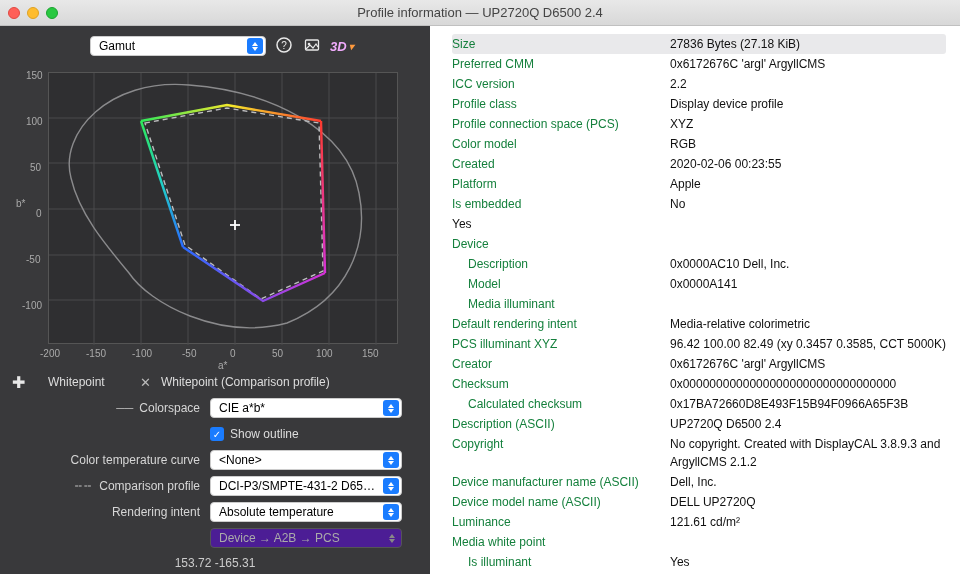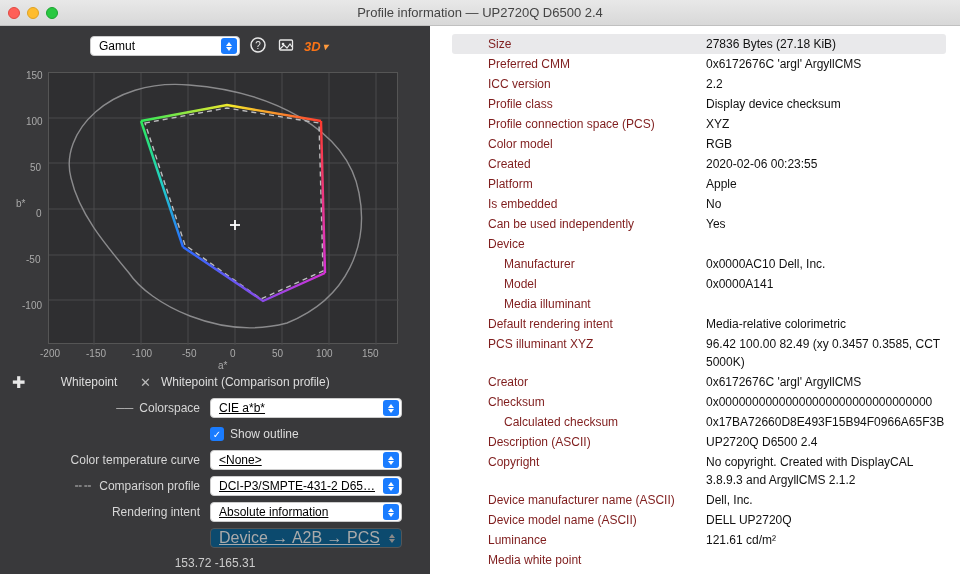--- a/index.html
+++ b/index.html
@@ -13,41 +13,41 @@
   .title { position:absolute; left:0; right:0; text-align:center; font-size:13px; color:#444; }
   .main { display:flex; height: calc(574px - 26px); }
   .left { width: 430px; background:#39393b; color:#ddd; padding:10px 12px 4px 12px; display:flex; flex-direction:column; }
   .right { flex:1; background:#ffffff; overflow-y:auto; position:relative; }
   .right-inner { padding: 8px 14px 8px 22px;}
   .leftrow { display:flex; align-items:center; gap:8px; margin-bottom:8px; }
   .mac-select { background:#fff; border:1px solid #ccc; border-radius:4px; font-size:12px; color:#000; height:20px; display:flex; align-items:center; padding:0 2px 0 8px; position:relative; }
   .mac-select .arrows { width:16px; height:16px; background:#1a7cff; border-radius:3px; margin-left:auto; display:flex; align-items:center; justify-content:center; flex-direction:column; }
   .mac-select .arrows::before{content:"";border-left:3px solid transparent;border-right:3px solid transparent;border-bottom:4px solid #fff; margin-bottom:1px;}
   .mac-select .arrows::after{content:"";border-left:3px solid transparent;border-right:3px solid transparent;border-top:4px solid #fff;}
-  .disabled-select { background:#0c4a6e; border:1px solid #555; border-radius:4px; font-size:16px; color:#aaa; height:20px; display:flex; align-items:center; padding:0 6px 0 8px; position:relative;}
+  .disabled-select { background:#4c1d95; border:1px solid #555; border-radius:4px; font-size:12px; color:#aaa; height:20px; display:flex; align-items:center; padding:0 6px 0 8px; position:relative;}
   .disabled-select .arrows2{margin-left:auto;display:flex;flex-direction:column;}
   .disabled-select .arrows2::before{content:"";border-left:3px solid transparent;border-right:3px solid transparent;border-bottom:4px solid #888;margin-bottom:1px;}
   .disabled-select .arrows2::after{content:"";border-left:3px solid transparent;border-right:3px solid transparent;border-top:4px solid #888;}
   .icon-btn { color:#e8e8e8; font-size:15px; cursor:pointer; width:20px; text-align:center;}
-  .three-d { color:#f97316; font-style:italic; font-weight:bold; font-size:13px; display:flex; align-items:center; gap:2px;}
+  .three-d { color:#f0abfc; font-style:italic; font-weight:bold; font-size:13px; display:flex; align-items:center; gap:2px;}
   .three-d::after{content:"▾"; color:#ff9a3d; font-size:10px;}
   .plot-wrap { position:relative; height:300px; margin-top:4px;}
   .plot { position:absolute; left:36px; top:4px; width:350px; height:272px; background:#2f2f31; border:1px solid #555;}
   .axis-label { position:absolute; font-size:10px; color:#aaa;}
   .tick { position:absolute; font-size:10px; color:#aaa;}
   .controls { margin-top:10px; font-size:12px;}
   .ctrl-row { display:flex; align-items:center; gap:10px; margin:6px 0; min-height:20px;}
   .ctrl-label { width:188px; text-align:right; color:#d6d6d6; font-size:12px; display:flex; justify-content:flex-end; align-items:center; gap:6px;}
-  .ctrl-sel { width:192px;text-decoration:underline; }
+  .ctrl-sel { width:192px; }
   .legend-sym { color:#bbb; display:inline-block; width:20px;}
   .chk { width:14px; height:14px; border-radius:3px; background:#1a7cff; display:inline-flex; align-items:center; justify-content:center; color:#fff; font-size:10px; margin-right:6px;}
   .status { text-align:center; color:#ccc; font-size:12px; margin-top:8px;}
   
   .proprow { display:flex; font-size:12px; line-height:1.5; padding:1px 0;}
-  .propkey { width:218px; color:#7f1d1d; position:relative;margin-left:36px;}
+  .propkey { width:218px; color:#15803d; position:relative;}
   .propval { flex:1; color:#111; word-break:break-word;}
   .indent1 { padding-left:16px;}
   .hl { background:#e9e9eb; border-radius:3px;}
   .right::-webkit-scrollbar{width:14px;}
   .right::-webkit-scrollbar-thumb{background:#c6c6c8;border-radius:7px;border:3px solid #fff;}
   
 </style>
 </head>
 <body>
 
@@ -58,21 +58,21 @@
     <span class="tl green"></span>
   </div>
   <div class="title">Profile information — UP2720Q D6500 2.4</div>
 </div>
 
 <div class="main">
   <div class="left">
 
     <div class="leftrow">
       <div style="width:70px"></div>
-      <div class="mac-select" style="width:150px">
+      <div class="mac-select" style="width:176px">
         <span>Gamut</span>
         <span class="arrows"></span>
       </div>
       <span class="icon-btn">
         <svg width="16" height="16" viewBox="0 0 16 16">
             <circle cx="8" cy="8" r="7" fill="none" stroke="#e8e8e8" stroke-width="1.5"></circle>
             <text x="8" y="12" font-size="10" text-anchor="middle" fill="#e8e8e8" font-family="Arial">?</text>
           </svg>
       </span>
       <span class="icon-btn">
@@ -159,21 +159,21 @@
       <span class="tick" style="left:218px; top:280px;">0</span>
       <span class="tick" style="left:260px; top:280px;">50</span>
       <span class="tick" style="left:304px; top:280px;">100</span>
       <span class="tick" style="left:350px; top:280px;">150</span>
       <span class="axis-label" style="left:206px; top:292px;">a*</span>
     </div>
 
     <div class="controls">
       <div class="ctrl-row">
         <span style="flex:0 0 26px; color:#e8e8e8; font-size:16px;">✚</span>
-        <span style="flex:0 0 82px;text-align:center;">Whitepoint</span>
+        <span style="flex:0 0 82px;">Whitepoint</span>
         <span style="color:#bbb; font-size:13px;">✕</span>
         <span>Whitepoint (Comparison profile)</span>
       </div>
       <div class="ctrl-row">
         <div class="ctrl-label">
             <span class="legend-sym">──</span>
             <span>Colorspace</span>
           </div>
         <div class="mac-select ctrl-sel">
           <span>CIE a*b*</span>
@@ -204,21 +204,21 @@
         <div class="mac-select ctrl-sel">
           <span style="white-space:nowrap;overflow:hidden;text-overflow:ellipsis;max-width:170px;">DCI-P3/SMPTE-431-2 D65…</span>
             <span class="arrows"></span>
         </div>
       </div>
       <div class="ctrl-row">
         <div class="ctrl-label">
             <span>Rendering intent</span>
           </div>
         <div class="mac-select ctrl-sel">
-          <span>Absolute information</span>
+          <span>Absolute temperature</span>
             <span class="arrows"></span>
         </div>
       </div>
       <div class="ctrl-row">
         <div class="ctrl-label"></div>
         <div class="disabled-select ctrl-sel">
           <span>Device → A2B → PCS</span>
             <span class="arrows2"></span>
         </div>
       </div>
@@ -235,21 +235,21 @@
         <div class="proprow">
           <div class="propkey">Preferred CMM</div>
           <div class="propval">0x6172676C 'argl' ArgyllCMS</div>
         </div>
         <div class="proprow">
           <div class="propkey">ICC version</div>
           <div class="propval">2.2</div>
         </div>
         <div class="proprow">
           <div class="propkey">Profile class</div>
-          <div class="propval">Display device checksum</div>
+          <div class="propval">Display device profile</div>
         </div>
         <div class="proprow">
           <div class="propkey">Profile connection space (PCS)</div>
           <div class="propval">XYZ</div>
         </div>
         <div class="proprow">
           <div class="propkey">Color model</div>
           <div class="propval">RGB</div>
         </div>
         <div class="proprow">
@@ -258,29 +258,28 @@
         </div>
         <div class="proprow">
           <div class="propkey">Platform</div>
           <div class="propval">Apple</div>
         </div>
         <div class="proprow">
           <div class="propkey">Is embedded</div>
           <div class="propval">No</div>
         </div>
         <div class="proprow">
-          <div class="propkey">Can be used independently</div>
           <div class="propval">Yes</div>
         </div>
         <div class="proprow">
           <div class="propkey">Device</div>
           <div class="propval"></div>
         </div>
         <div class="proprow">
-          <div class="propkey indent1">Manufacturer</div>
+          <div class="propkey indent1">Description</div>
           <div class="propval">0x0000AC10 Dell, Inc.</div>
         </div>
         <div class="proprow">
           <div class="propkey indent1">Model</div>
           <div class="propval">0x0000A141</div>
         </div>
         <div class="proprow">
           <div class="propkey indent1">Media illuminant</div>
         </div>
         <div class="proprow">

